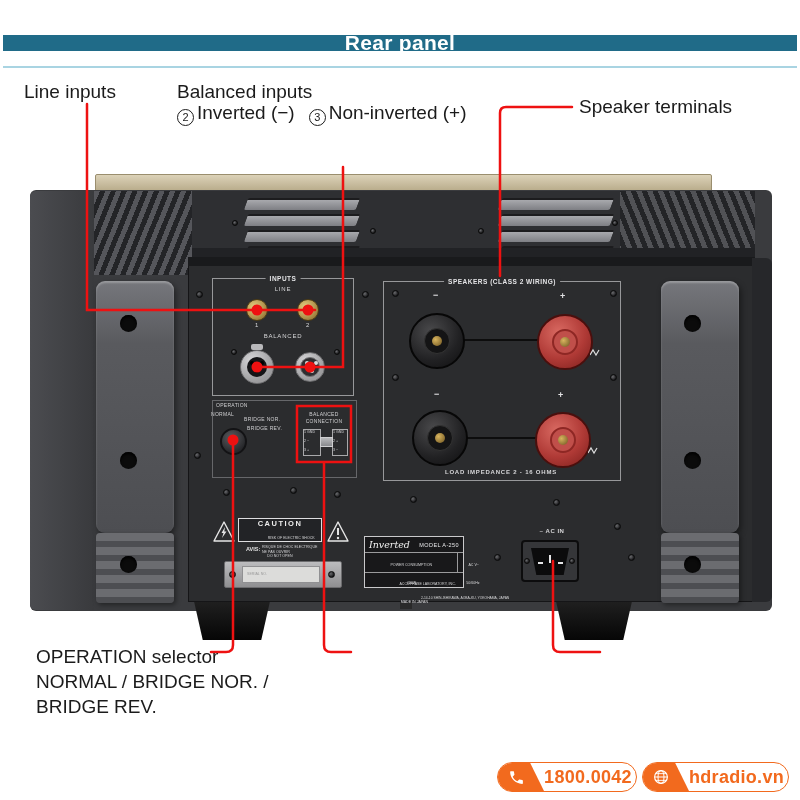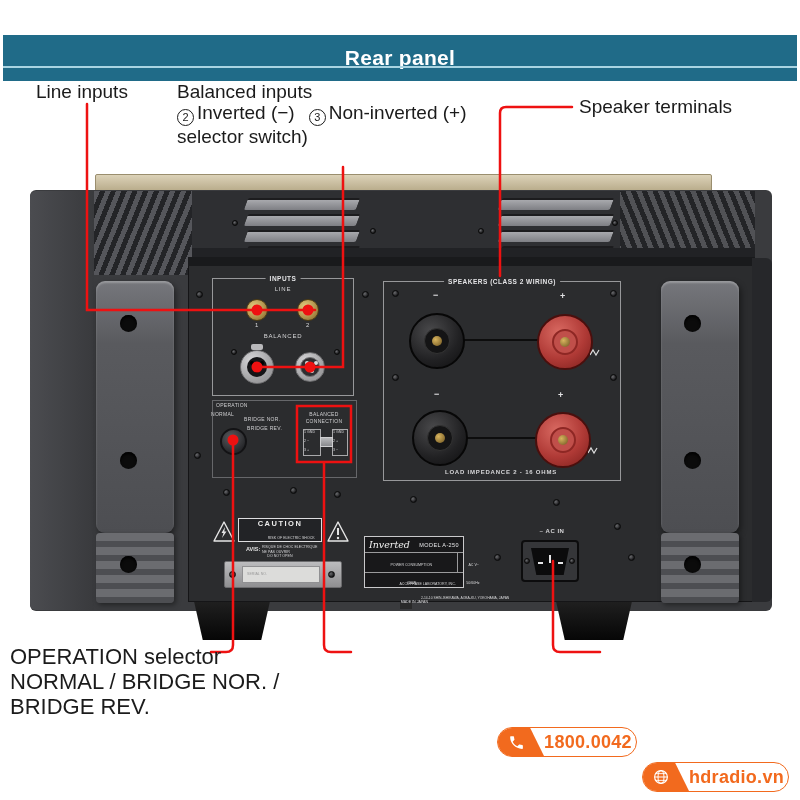--- a/index.html
+++ b/index.html
@@ -1,26 +1,26 @@
 <!DOCTYPE html>
 <html><head>
 <meta charset="utf-8">
 <style>
   html,body{margin:0;padding:0;background:#fff;}
   #stage{position:relative;width:800px;height:800px;background:#fff;overflow:hidden;
          font-family:"Liberation Sans",sans-serif;color:#1b1b1b;}
   .abs{position:absolute;box-sizing:border-box;}
   
-  .banner{left:3px;top:35px;width:794px;height:46px;background:#206b88;display:flex;
+  .banner{left:3px;top:35px;width:794px;height:16px;background:#206b88;display:flex;
           align-items:center;justify-content:center;}
   .banner span{color:#fff;font-size:21px;font-weight:bold;letter-spacing:.3px;}
   .banner-underline{left:3px;top:66px;width:794px;height:2px;background:#a9d4e2;}
   
   .lbl{font-size:19px;line-height:21px;color:#1b1b1b;white-space:nowrap;}
-  .lbl3{font-size:22px;line-height:25px;color:#1b1b1b;white-space:nowrap;}
+  .lbl3{font-size:19px;line-height:25px;color:#1b1b1b;white-space:nowrap;margin-left:26px;}
   .circnum{display:inline-flex;width:15px;height:15px;border:1.2px solid #1b1b1b;border-radius:50%;
            align-items:center;justify-content:center;font-size:11px;margin-right:3px;vertical-align:-2px;}
   .gap{display:inline-block;width:14px;}
   
   .wood{left:95px;top:174px;width:617px;height:20px;background:linear-gradient(180deg,#dcd2b8,#b3a684);
         border:1px solid #9a8e6e;border-radius:2px;}
   .body{left:30px;top:190px;width:742px;height:421px;background:#3a3b3e;border-radius:6px;}
   .leftface{left:30px;top:191px;width:64px;height:419px;background:linear-gradient(90deg,#4b4c50,#393a3d);border-radius:6px 0 0 6px;}
   .leftfins{left:46px;top:191px;width:146px;height:84px;
         background:repeating-linear-gradient(112deg,#232427 0 5px,#55565b 5px 10px);}
@@ -99,28 +99,27 @@
 </head>
 <body>
 
 <div id="stage">
 
   <div class="abs banner">
     <span>Rear panel</span>
   </div>
   <div class="abs banner-underline"></div>
 
-  <div class="abs lbl" style="left:36px;top:81px;">Line inputs</div>
+  <div class="abs lbl" style="left:24px;top:81px;">Line inputs</div>
 
   <div class="abs lbl" style="left:177px;top:81px;">
     <div>Balanced inputs</div>
     <div>
       <span class="circnum">2</span><span>Inverted (−)</span><span class="gap"></span><span class="circnum">3</span><span>Non-inverted (+)</span>
     </div>
-    <div>selector switch)</div>
   </div>
 
   <div class="abs lbl" style="left:579px;top:96px;">Speaker terminals</div>
 
   <div class="abs wood"></div>
   <div class="abs body"></div>
   <div class="abs leftfins"></div>
   <div class="abs leftface"></div>
   <div class="abs deck"></div>
   <div class="abs rightfins"></div>
@@ -339,21 +338,21 @@
   </svg>
 
   <div class="abs lbl3" style="left:10px;top:644px;">
     <div>OPERATION selector</div>
     <div>NORMAL / BRIDGE NOR. /</div>
     <div>BRIDGE REV.</div>
   </div>
   <div class="abs lbl3" style="left:357px;top:644px;">
   </div>
 
-  <div class="abs badge" style="left:497px;top:727px;width:140px;">
+  <div class="abs badge" style="left:497px;top:762px;width:140px;">
     <div class="badge-ic">
       <svg width="17" height="17" viewBox="0 0 24 24">
           <path fill="#fff" d="M6.62 10.79c1.44 2.83 3.76 5.14 6.59 6.59l2.2-2.21c.27-.26.66-.35 1.01-.24 1.12.37 2.33.57 3.58.57.55 0 1 .45 1 1V20c0 .55-.45 1-1 1-9.39 0-17-7.61-17-17 0-.55.45-1 1-1h3.5c.55 0 1 .45 1 1 0 1.25.2 2.46.57 3.57.11.35.03.74-.25 1.02l-2.2 2.2z"></path>
         </svg>
     </div>
     <div class="badge-tx">1800.0042</div>
   </div>
   <div class="abs badge" style="left:642px;top:762px;width:147px;">
     <div class="badge-ic">
       <svg width="18" height="18" viewBox="0 0 24 24">

